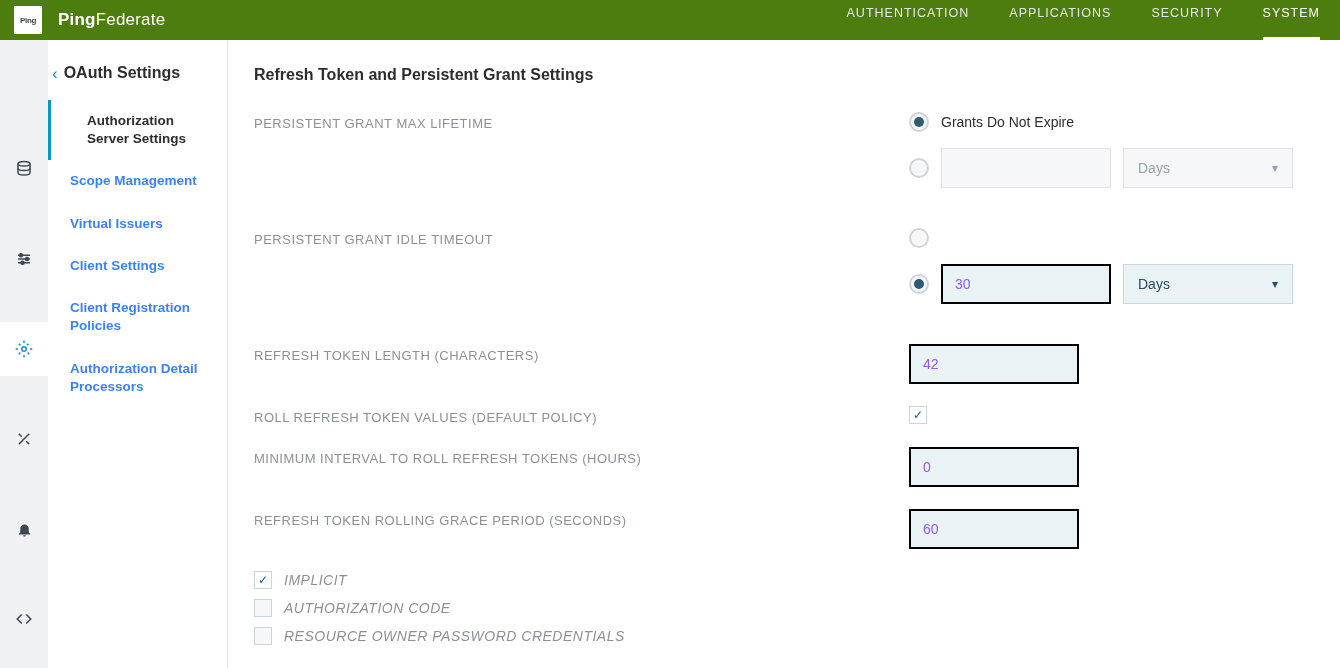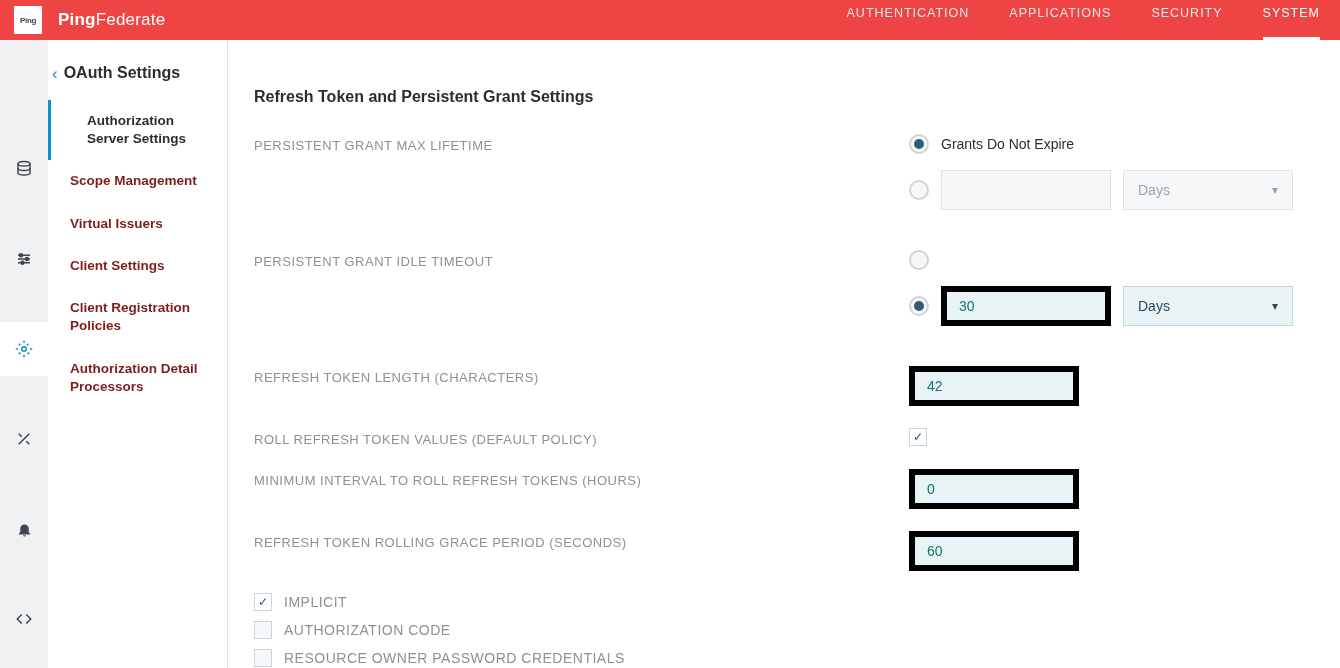--- a/index.html
+++ b/index.html
@@ -7,21 +7,21 @@
     font-family: -apple-system, BlinkMacSystemFont, "Segoe UI", Helvetica, Arial, sans-serif;
     background: #fff;
     width: 1340px;
     height: 668px;
     overflow: hidden;
     color: #2d2d2d;
   }
 
   
   .top-header {
-    background: #ef4444;
+    background: #4d7c0f;
     height: 40px;
     display: flex;
     align-items: center;
     padding: 0 20px 0 14px;
     color: #fff;
   }
   .logo-square {
     width: 28px; height: 28px;
     background: #fff;
     display: flex;
@@ -94,41 +94,40 @@
     color: #0a95c9;
     font-size: 17px;
     margin-right: 6px;
     line-height: 1;
     font-weight: 400;
   }
   .sidebar-item {
     padding: 12px 14px 12px 22px;
     font-size: 13.5px;
     font-weight: 600;
-    color: #7f1d1d;
+    color: #3b82f6;
     cursor: pointer;
     line-height: 1.35;
   }
   .sidebar-item.active {
     color: #2d2d2d;
     border-left: 3px solid #0a95c9;
     padding-left: 36px;
   }
 
   
   .main {
     flex: 1;
     padding: 26px 26px 10px 26px;
     overflow: auto;
   }
   .section-title {
     font-size: 16px;
     font-weight: 700;
     margin-bottom: 28px;
-    margin-top: 22px;
   }
 
   .form-row {
     display: flex;
     align-items: flex-start;
     margin-bottom: 22px;
   }
   .form-row.tall { margin-bottom: 40px; }
   .form-label {
     width: 655px;
@@ -157,24 +156,24 @@
   .radio-outer.selected::after {
     content:""; width:10px; height:10px; border-radius:50%;
     background:#2f5b73;
   }
   .radio-label { font-size: 14px; color:#2d2d2d; }
 
   .text-input {
     width: 170px;
     height: 40px;
     background:#e9f2f5;
-    border:6px solid #000000;
+    border:2px solid #000000;
     padding: 0 12px;
     font-size:14px;
-    color:#0f766e;
+    color:#8b5cf6;
   }
   .text-input.muted { background:#f6f7f8; border:1px solid #dfe1e5; color:#9aa2a9; }
 
   .select-box {
     width:170px;
     height:40px;
     background:#f6f7f8;
     border:1px solid #dfe1e5;
     display:flex; align-items:center; justify-content:space-between;
     padding: 0 14px;
@@ -195,21 +194,21 @@
     border:1px solid #c8d6de;
     background:#fff;
     display:flex; align-items:center; justify-content:center;
     cursor:pointer;
     color:#0a6291;
     font-size:12px;
   }
   .checkbox.unchecked { color:transparent; background:#f6f7f8; }
 
   .checkbox-line { display:flex; align-items:center; gap:12px; }
-  .checkbox-label { font-size:14px; letter-spacing:0.5px; color:#8b9197; }
+  .checkbox-label { font-size:14px; letter-spacing:0.5px; color:#8b9197;font-style:italic; }
 
 </style>
 </head>
 <body>
 
 <div class="top-header">
   <div class="logo-square">
     <span>Ping</span>
   </div>
   <div class="logo-text">

